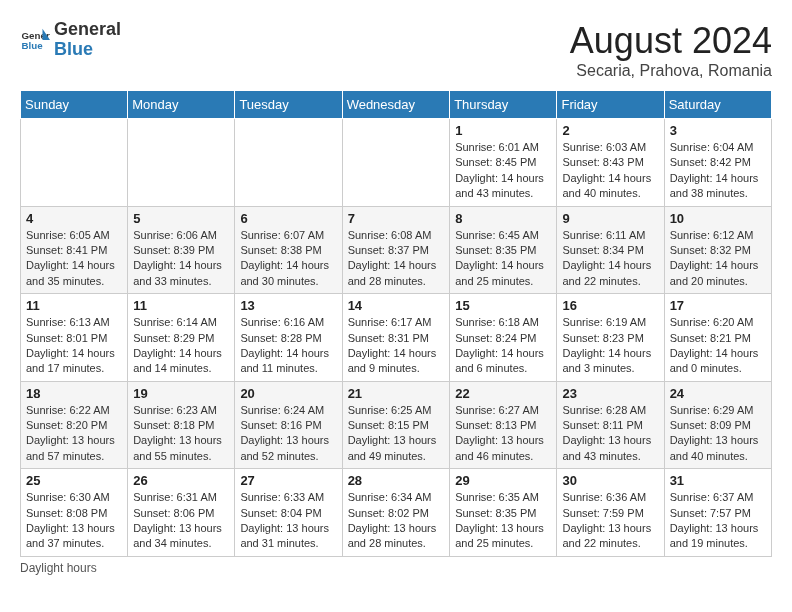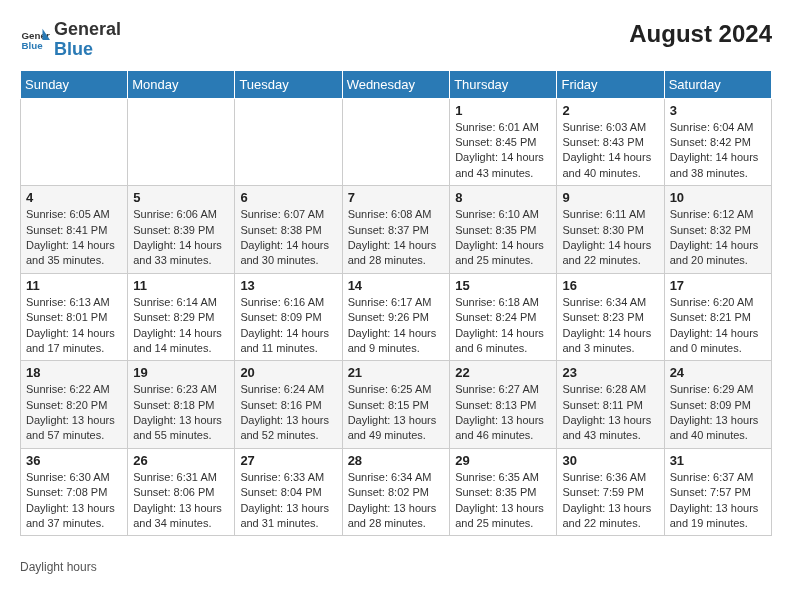--- a/index.html
+++ b/index.html
@@ -31,22 +31,22 @@
       color: #2a7ab5;
     }
     .logo-icon {
       width: 30px;
       height: 30px;
     }
     .title-area {
       text-align: right;
     }
     .title-area h1 {
-      font-size: 24px;
-      font-weight: bold;
+      font-size: 36px;
+      font-weight: normal;
       color: #222;
     }
     .title-area h2 {
       font-size: 16px;
       font-weight: normal;
       color: #444;
     }
     .calendar {
       width: 100%;
       border-collapse: collapse;
@@ -81,21 +81,21 @@
     }
     .day-info {
       color: #333;
       font-size: 11px;
       line-height: 1.4;
     }
     .empty-cell {
       background: #fff !important;
     }
     .footer {
-      margin-top: 24px;
+      margin-top: 4px;
       font-size: 12px;
       color: #555;
     }
   </style>
 </head>
 <body>
 
 <div class="header">
   <div class="logo">
     <svg class="logo-icon" viewBox="0 0 40 40" xmlns="http://www.w3.org/2000/svg">
@@ -104,20 +104,21 @@
       <polygon points="30,5 40,20 30,20" fill="#2a7ab5"></polygon>
     </svg>
     <div>
       <div class="logo-text">
         <span style="color:#333">General</span><br><span style="color:#2a7ab5">Blue</span>
       </div>
     </div>
   </div>
   <div class="title-area">
     <h1>August 2024</h1>
+    <h2>Secaria, Prahova, Romania</h2>
   </div>
 </div>
 
 <table class="calendar">
   <thead>
     <tr id="days-header">
         <th>Sunday</th>
         <th>Monday</th>
         <th>Tuesday</th>
         <th>Wednesday</th>
@@ -171,28 +172,28 @@
 Daylight: 14 hours and 30 minutes.</div>
         </td>
         <td>
           <span class="day-num">7</span>
           <div class="day-info">Sunrise: 6:08 AM
 Sunset: 8:37 PM
 Daylight: 14 hours and 28 minutes.</div>
         </td>
         <td>
           <span class="day-num">8</span>
-          <div class="day-info">Sunrise: 6:10 AM
+          <div class="day-info">Sunrise: 6:45 AM
 Sunset: 8:35 PM
 Daylight: 14 hours and 25 minutes.</div>
         </td>
         <td>
           <span class="day-num">9</span>
           <div class="day-info">Sunrise: 6:11 AM
-Sunset: 8:30 PM
+Sunset: 8:34 PM
 Daylight: 14 hours and 22 minutes.</div>
         </td>
         <td>
           <span class="day-num">10</span>
           <div class="day-info">Sunrise: 6:12 AM
 Sunset: 8:32 PM
 Daylight: 14 hours and 20 minutes.</div>
         </td>
       </tr>
       <tr>
@@ -204,38 +205,38 @@
         </td>
         <td>
           <span class="day-num">11</span>
           <div class="day-info">Sunrise: 6:14 AM
 Sunset: 8:29 PM
 Daylight: 14 hours and 14 minutes.</div>
         </td>
         <td>
           <span class="day-num">13</span>
           <div class="day-info">Sunrise: 6:16 AM
-Sunset: 8:09 PM
+Sunset: 8:28 PM
 Daylight: 14 hours and 11 minutes.</div>
         </td>
         <td>
           <span class="day-num">14</span>
           <div class="day-info">Sunrise: 6:17 AM
-Sunset: 9:26 PM
+Sunset: 8:31 PM
 Daylight: 14 hours and 9 minutes.</div>
         </td>
         <td>
           <span class="day-num">15</span>
           <div class="day-info">Sunrise: 6:18 AM
 Sunset: 8:24 PM
 Daylight: 14 hours and 6 minutes.</div>
         </td>
         <td>
           <span class="day-num">16</span>
-          <div class="day-info">Sunrise: 6:34 AM
+          <div class="day-info">Sunrise: 6:19 AM
 Sunset: 8:23 PM
 Daylight: 14 hours and 3 minutes.</div>
         </td>
         <td>
           <span class="day-num">17</span>
           <div class="day-info">Sunrise: 6:20 AM
 Sunset: 8:21 PM
 Daylight: 14 hours and 0 minutes.</div>
         </td>
       </tr>
@@ -278,23 +279,23 @@
         </td>
         <td>
           <span class="day-num">24</span>
           <div class="day-info">Sunrise: 6:29 AM
 Sunset: 8:09 PM
 Daylight: 13 hours and 40 minutes.</div>
         </td>
       </tr>
       <tr>
         <td>
-          <span class="day-num">36</span>
+          <span class="day-num">25</span>
           <div class="day-info">Sunrise: 6:30 AM
-Sunset: 7:08 PM
+Sunset: 8:08 PM
 Daylight: 13 hours and 37 minutes.</div>
         </td>
         <td>
           <span class="day-num">26</span>
           <div class="day-info">Sunrise: 6:31 AM
 Sunset: 8:06 PM
 Daylight: 13 hours and 34 minutes.</div>
         </td>
         <td>
           <span class="day-num">27</span>

